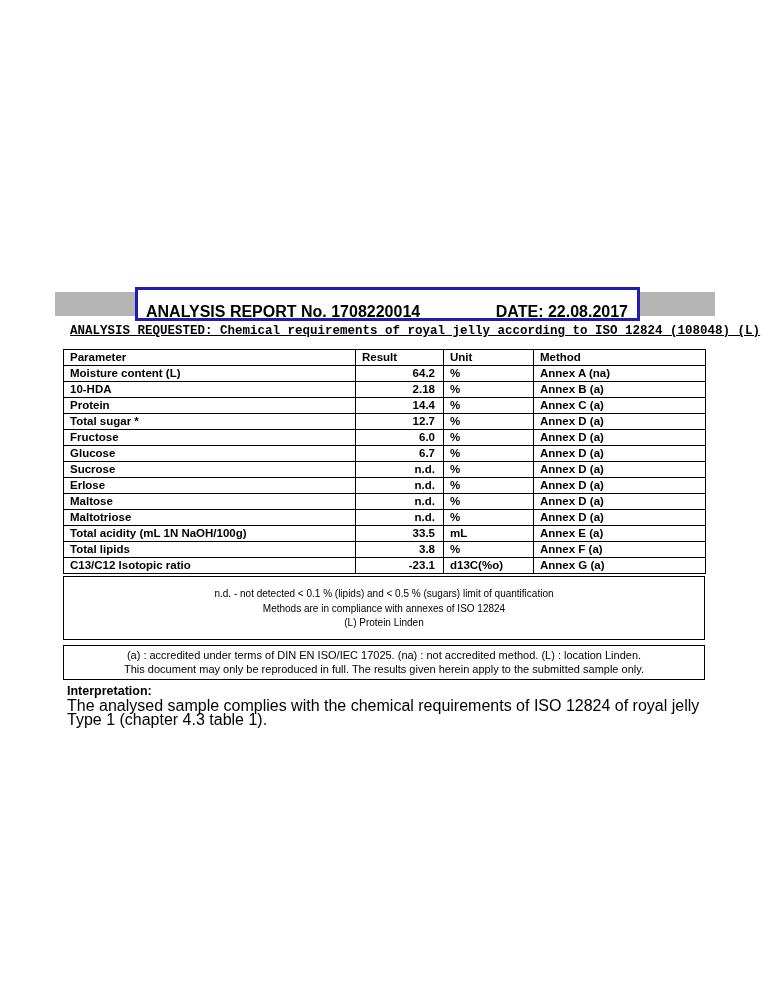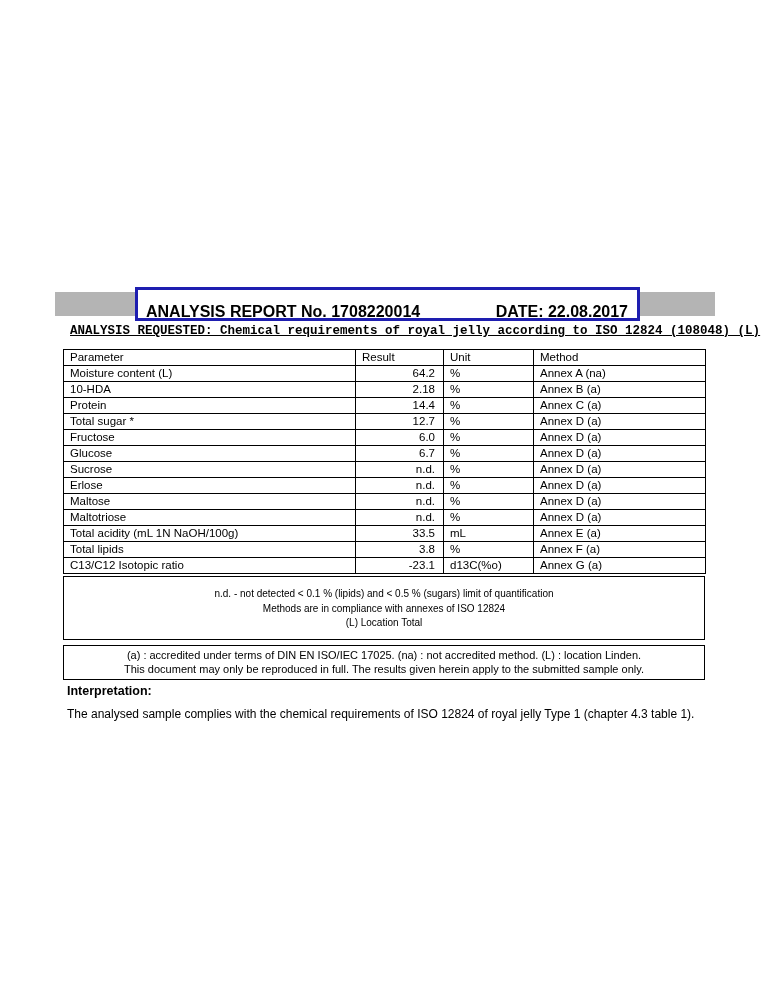--- a/index.html
+++ b/index.html
@@ -47,21 +47,21 @@
   }
 
   table.results {
     width: 642px;
     border-collapse: collapse;
     table-layout: fixed;
     font-size: 11.5px;
   }
   table.results th, table.results td {
     border: 1px solid #000;
-    font-weight: normal;
+    font-weight: bold;
     text-align: left;
     padding: 1px 0 1px 6px;
     line-height: 13px;
     height: 15px;
     overflow: hidden;
     white-space: nowrap;
     margin-left: 45px;
   }
   table.results col.c-param  { width: 292px; }
   table.results col.c-result { width: 88px; }
@@ -81,21 +81,21 @@
     margin-top: 5px;
     border: 1px solid #000;
     text-align: center;
     font-size: 11px;
     line-height: 14px;
     padding: 2px 0 3px 0;
   }
 
   .interpretation { margin-top: 4px; margin-left: 4px; width: 655px; }
   .interpretation-heading { font-weight: bold; font-size: 12.5px; line-height: 15px; }
-  .interpretation-body { font-size: 12px; line-height: 14px; margin-top: 8px; }
+  .interpretation-body { font-size: 16px; line-height: 14px; margin-top: 0; }
 </style>
 </head>
 <body>
 
 <div class="page">
 
   <div class="header-band"></div>
 
   <div class="title-box">
     <span>ANALYSIS REPORT No. 1708220014</span>
@@ -199,21 +199,21 @@
             <td class="num">-23.1</td>
             <td>d13C(%o)</td>
             <td>Annex G (a)</td>
           </tr>
         </tbody>
     </table>
 
     <div class="notes-box">
         <div>n.d. - not detected &lt; 0.1 % (lipids) and &lt; 0.5 % (sugars) limit of quantification</div>
         <div>Methods are in compliance with annexes of ISO 12824</div>
-        <div>(L) Location Total</div>
+        <div>(L) Protein Linden</div>
       </div>
 
     <div class="accreditation-box">
         <div>(a) : accredited under terms of DIN EN ISO/IEC 17025. (na) : not accredited method. (L) : location Linden.</div>
         <div>This document may only be reproduced in full. The results given herein apply to the submitted sample only.</div>
       </div>
 
     <div class="interpretation">
       <div class="interpretation-heading">Interpretation:</div>
       <div class="interpretation-body">The analysed sample complies with the chemical requirements of ISO 12824 of royal jelly Type 1 (chapter 4.3 table 1).</div>

